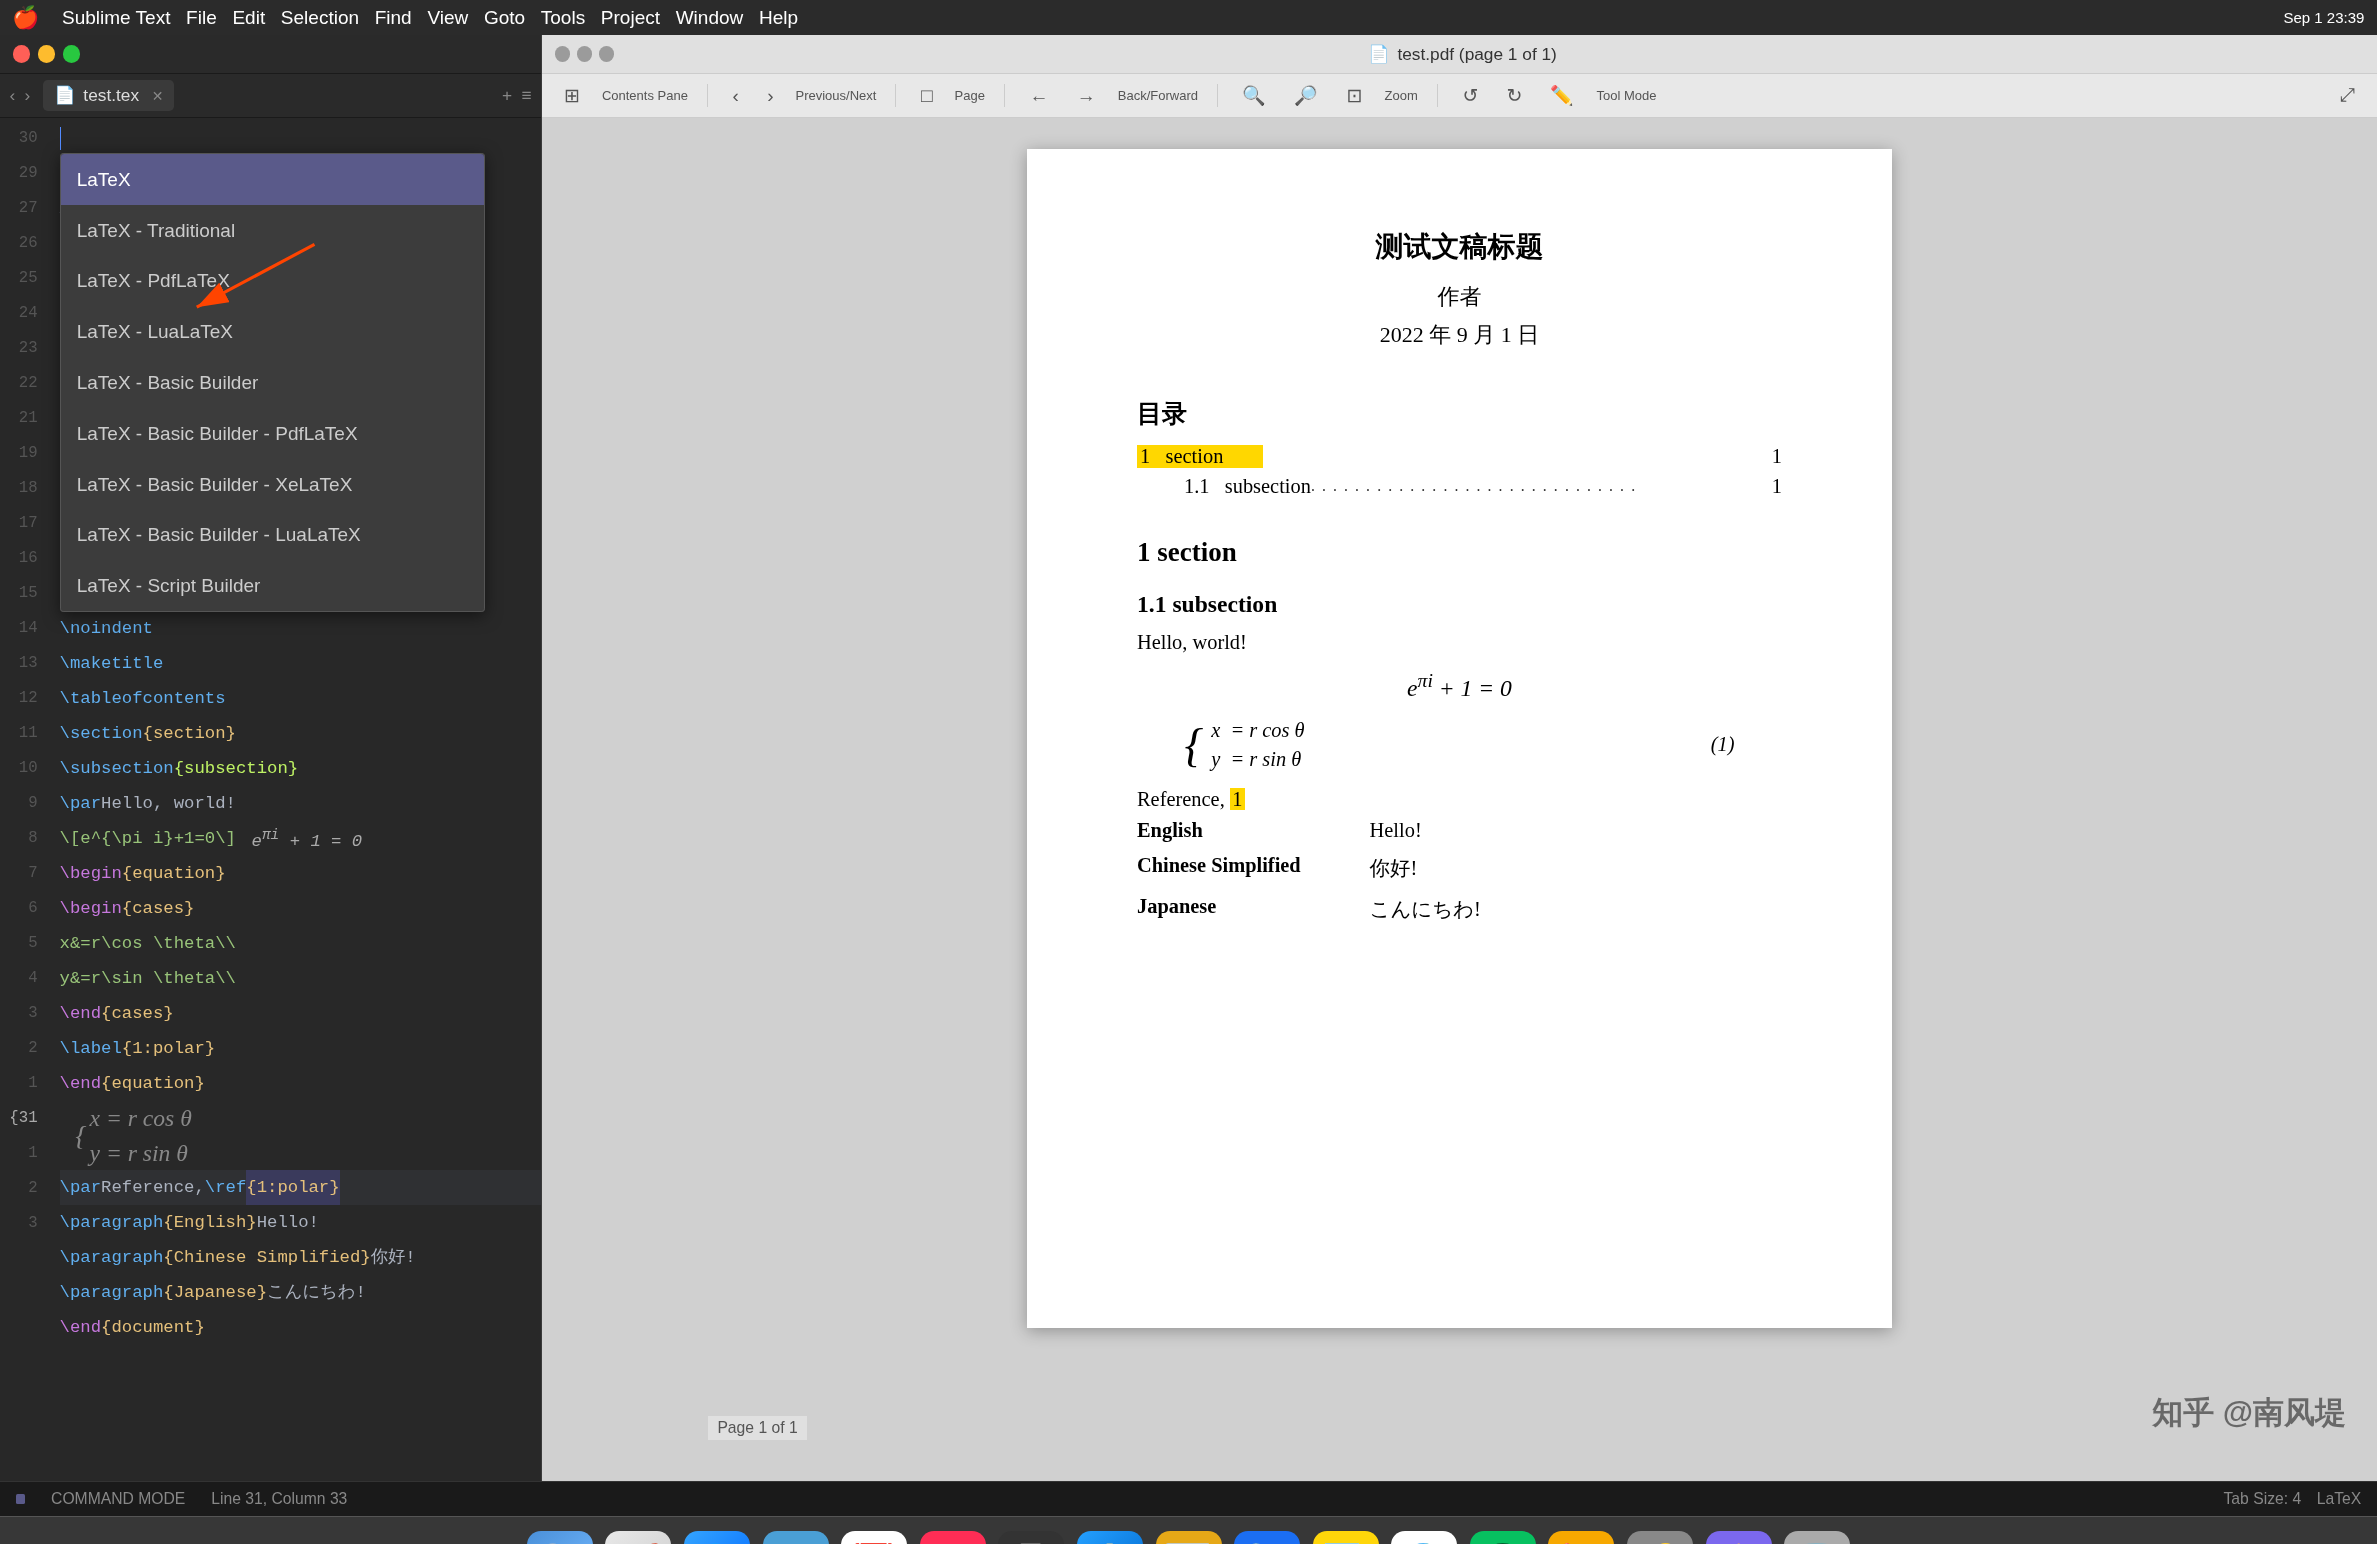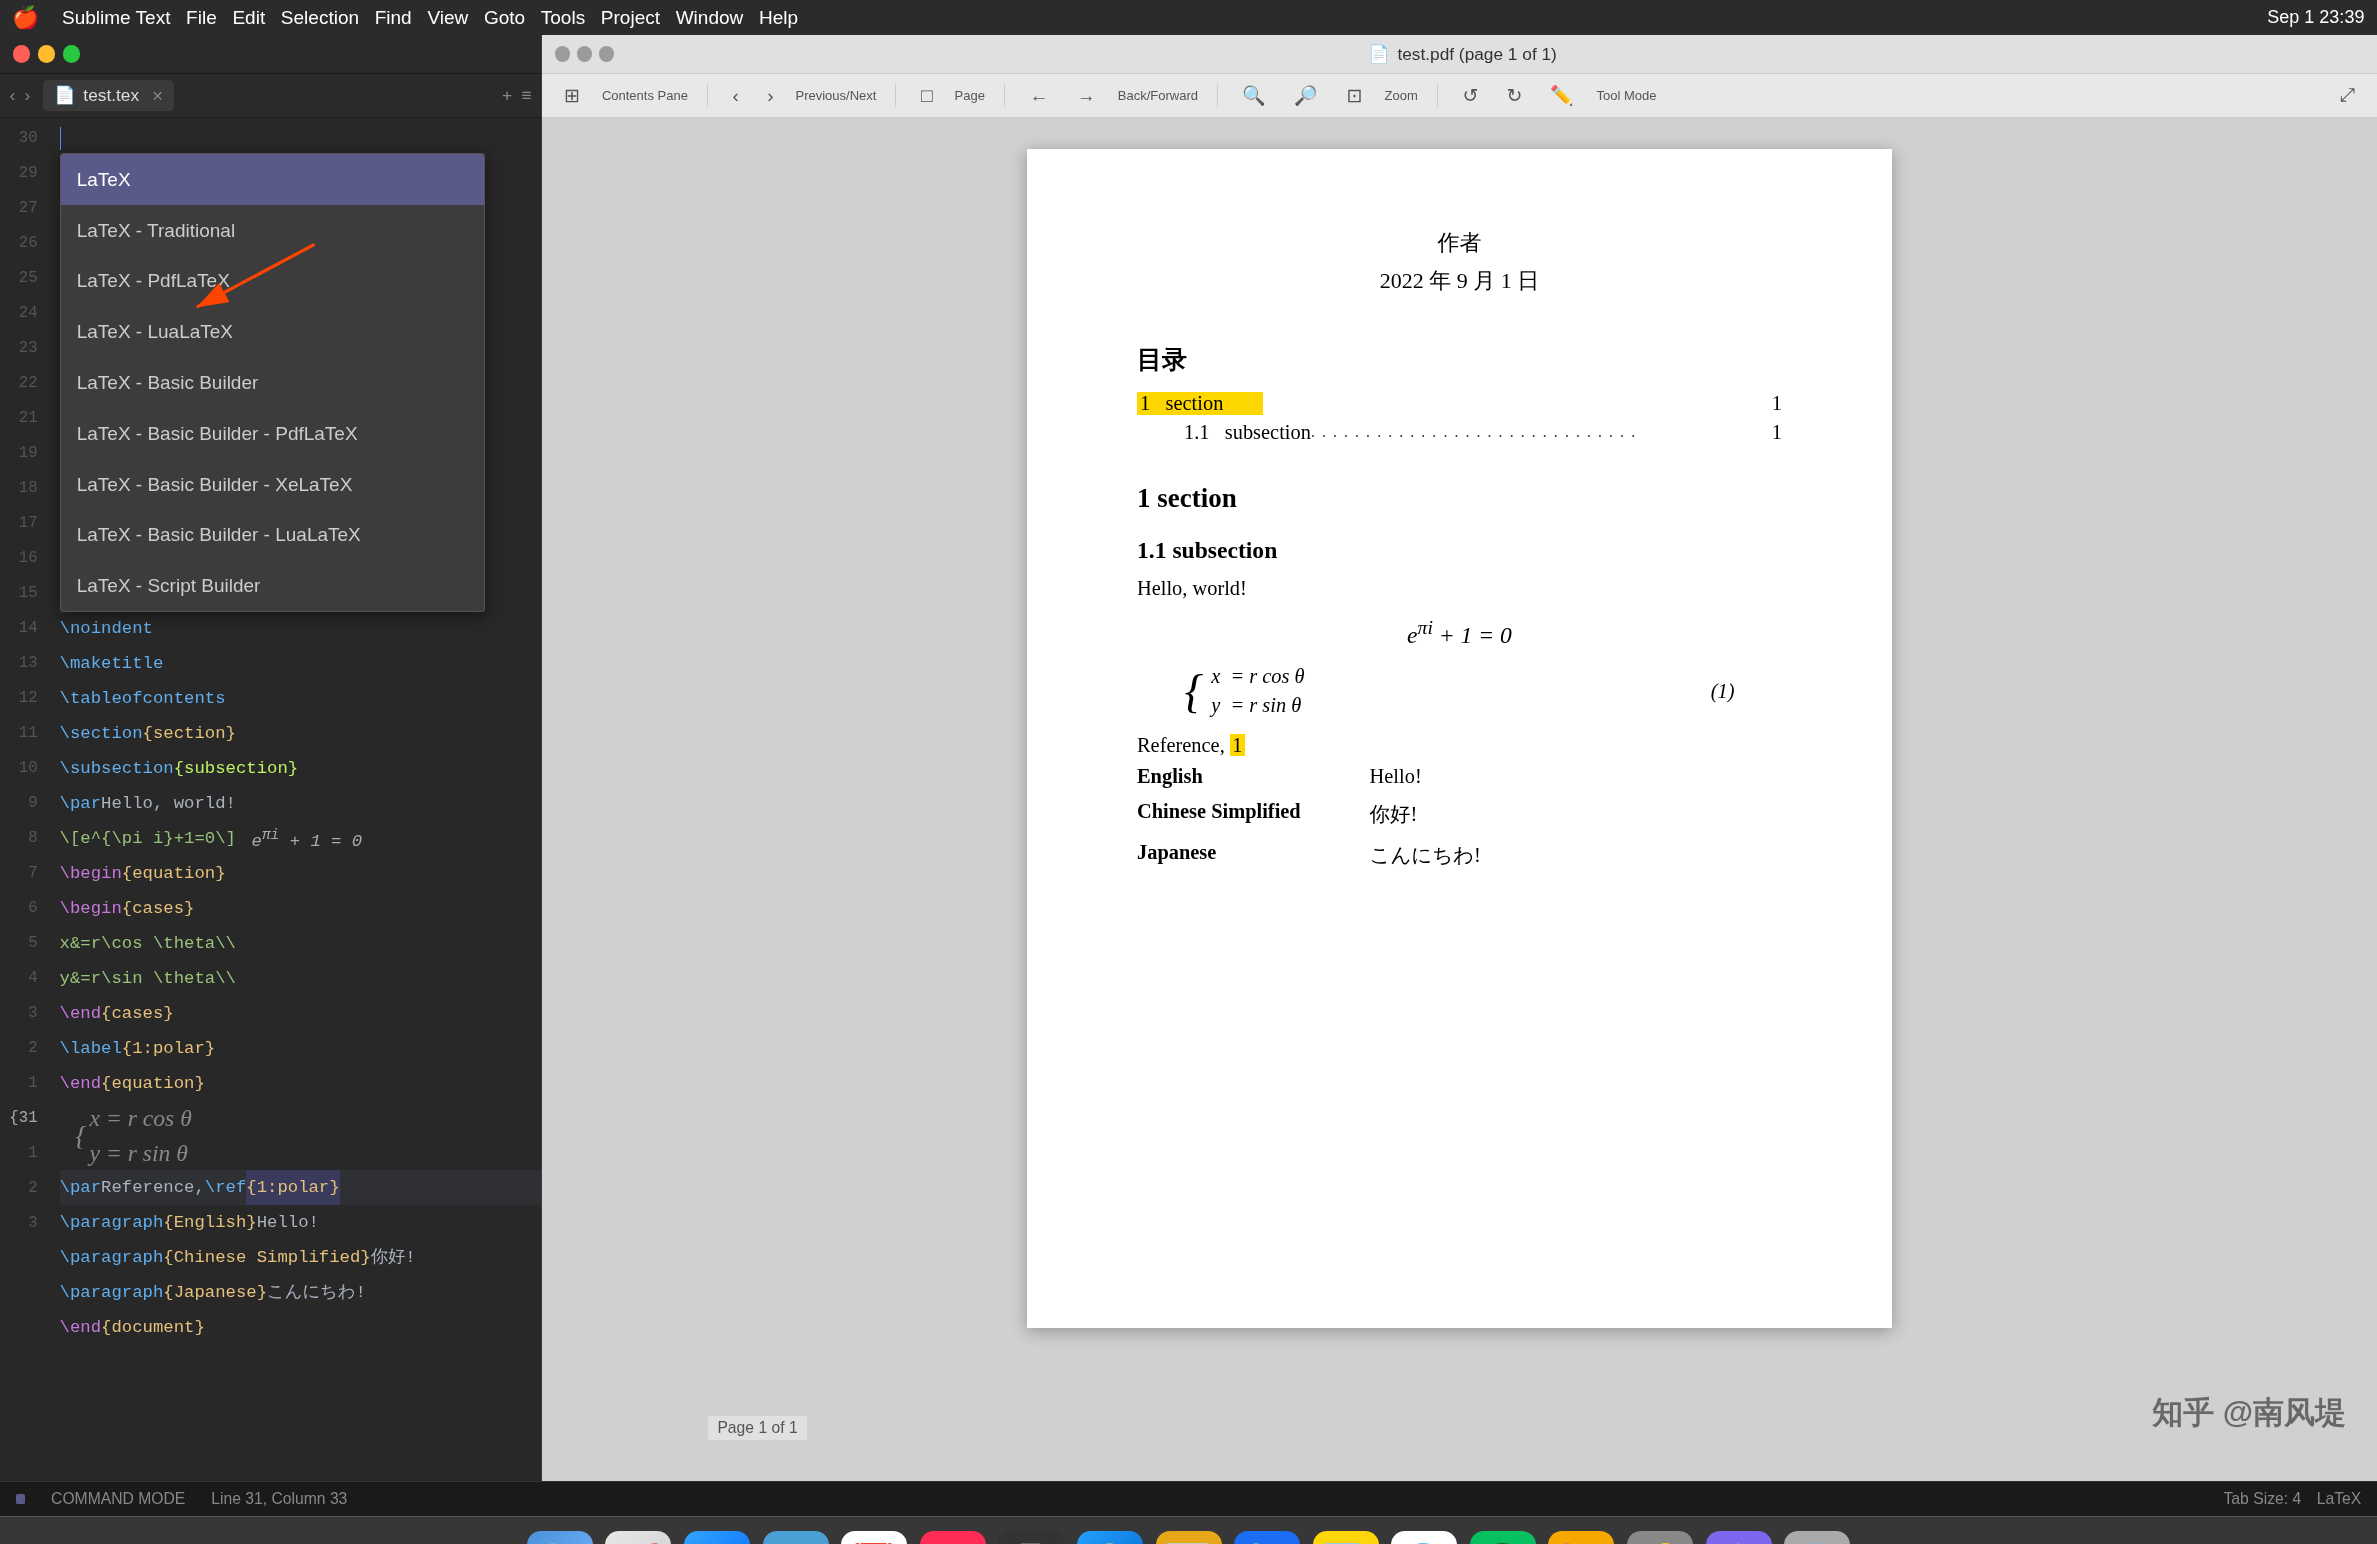--- a/index.html
+++ b/index.html
@@ -26,21 +26,21 @@
       position: relative;
       z-index: 100;
     }
     .menubar-apple { font-size: 22px; margin-right: 6.3px; }
     .menubar-item { color: #ffffff; font-size: 19px; cursor: default; }
     .menubar-right {
       margin-left: auto;
       display: flex;
       align-items: center;
       gap: 19px;
-      font-size: 18px;
+      font-size: 15px;
     }
 
     
     .main-container {
       display: flex;
       width: 100%;
       height: calc(100% - 35px - 63px);
     }
 
     
@@ -688,20 +688,21 @@
       <span class="pdf-toolbar-icon">✏️</span>
       <span class="pdf-toolbar-label">Tool Mode</span>
       <div style="margin-left:auto;">
         <span class="pdf-toolbar-icon">⤢</span>
       </div>
     </div>
 
     <div class="pdf-content">
       <div class="pdf-page">
 
+        <div class="pdf-title-main">测试文稿标题</div>
         <div class="pdf-author">作者</div>
         <div class="pdf-date">2022 年 9 月 1 日</div>
 
         <div class="pdf-toc-title">目录</div>
         <div class="pdf-toc-entry">
           <span class="toc-label" style="background:#ffd700;padding:0 3.1px;">1&nbsp;&nbsp;&nbsp;section</span>
           <span class="toc-dots"></span>
           <span class="toc-page">1</span>
         </div>
         <div class="pdf-toc-entry toc-sub">

